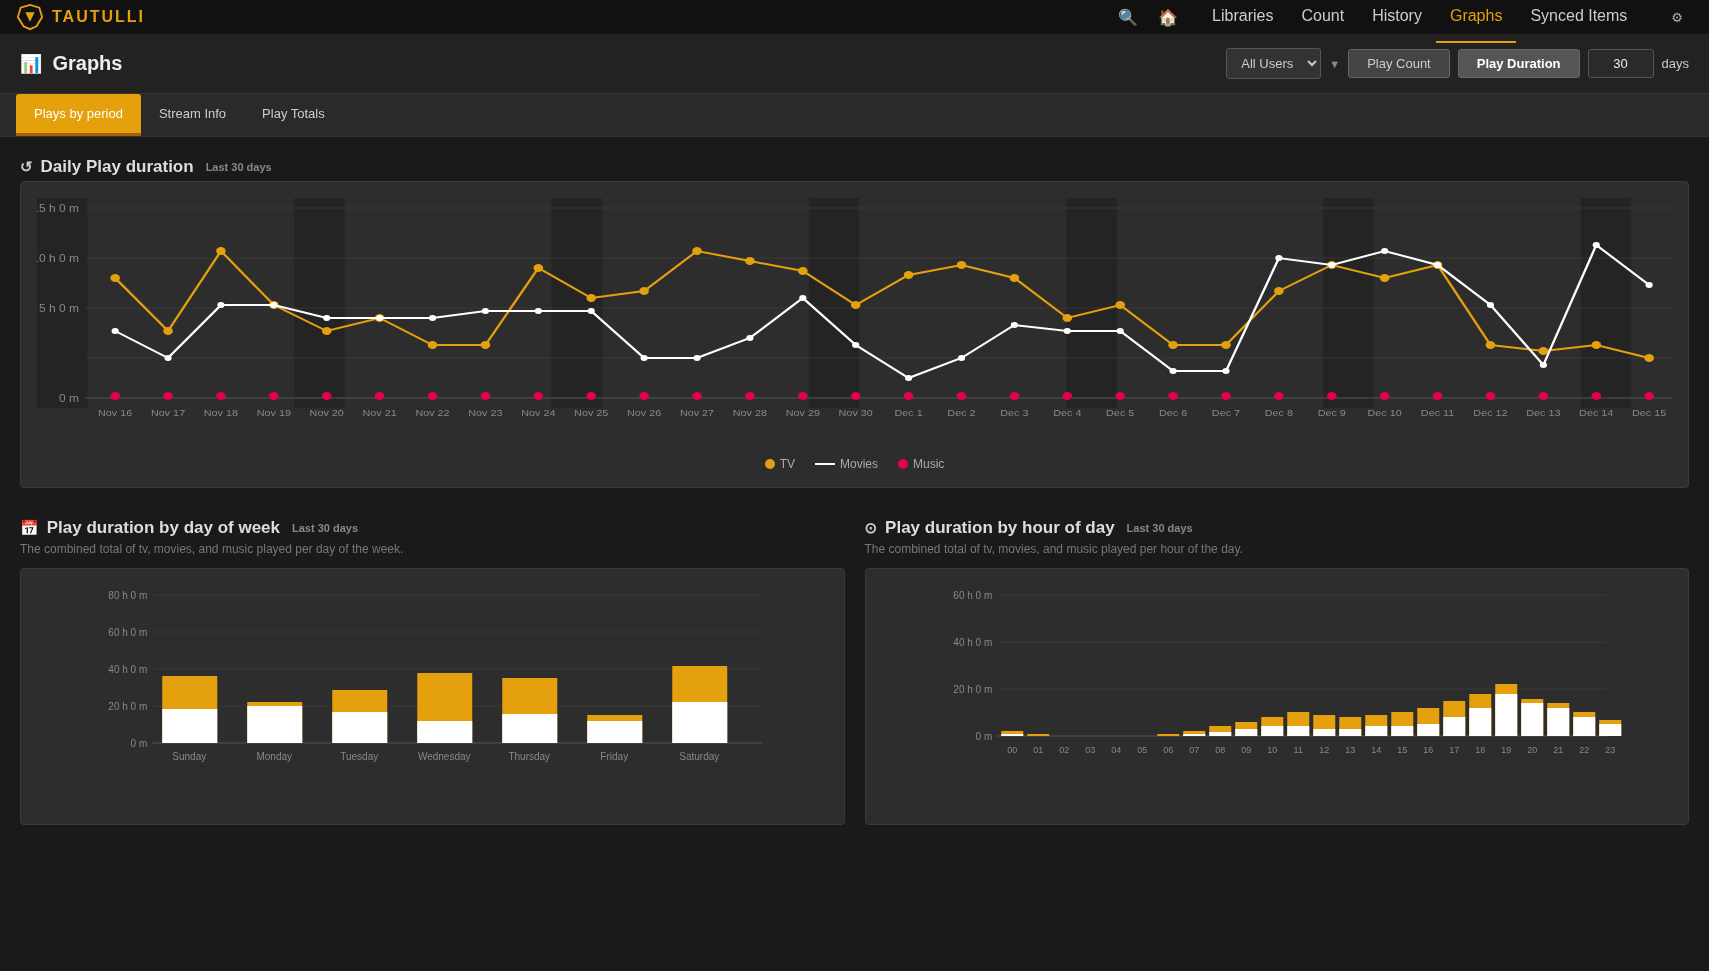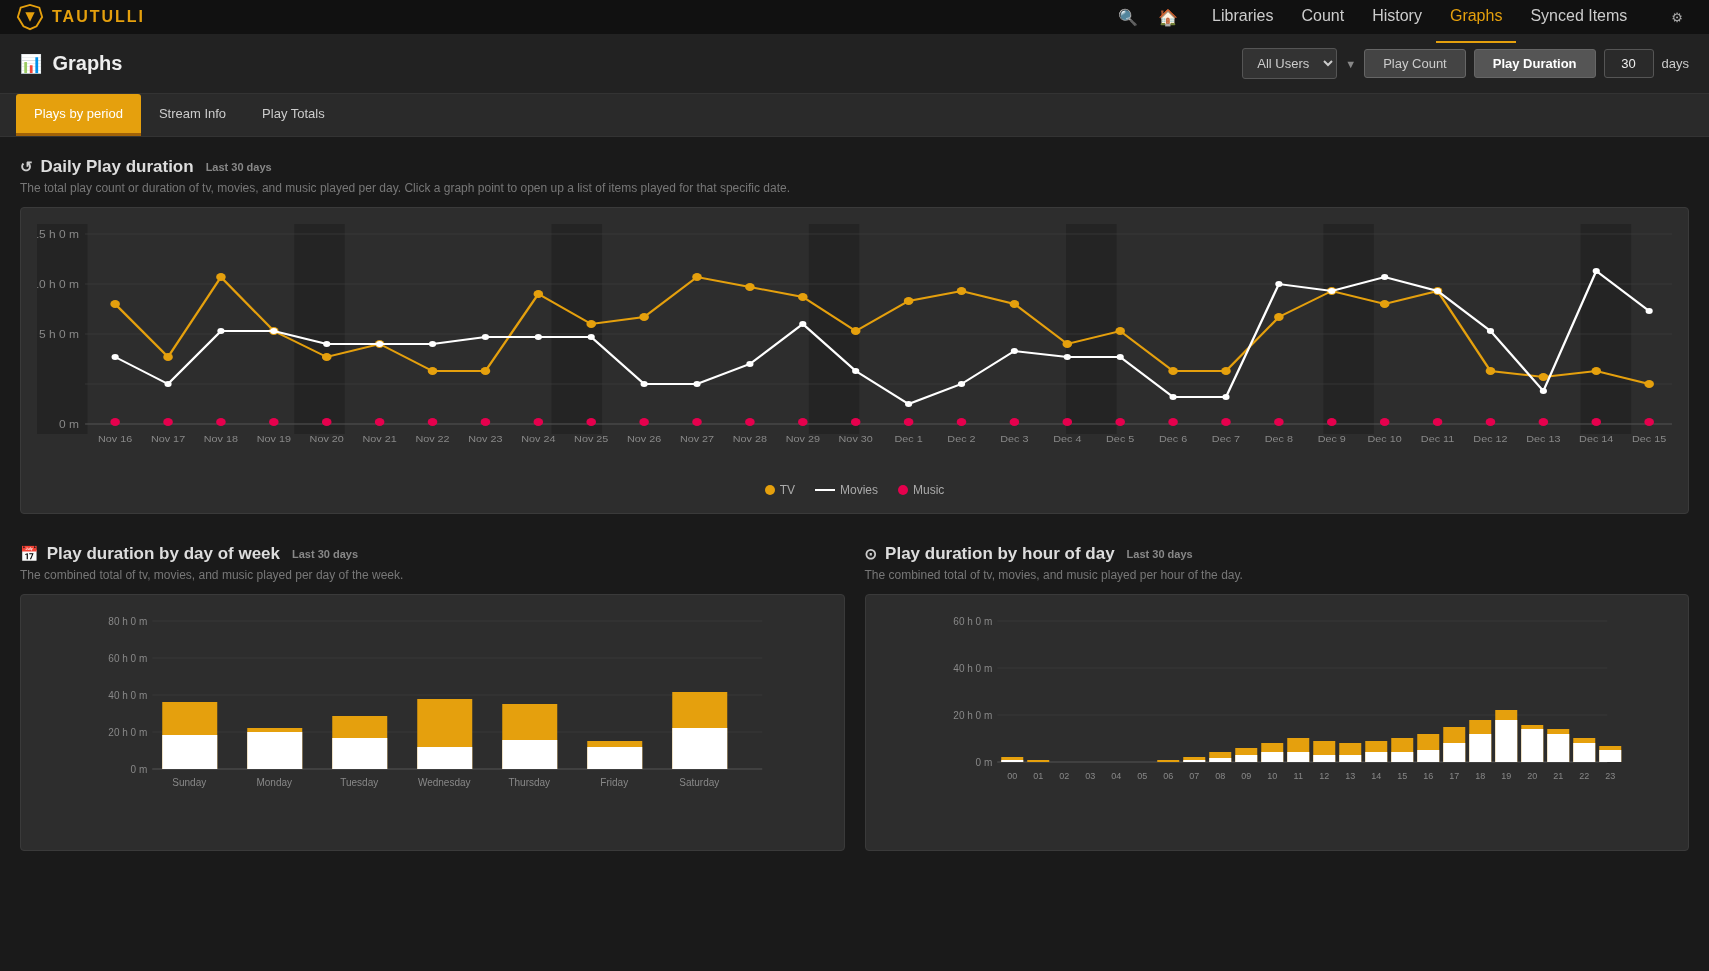--- a/index.html
+++ b/index.html
@@ -44,21 +44,21 @@
       background: #333; border: 1px solid #555; color: #ccc;
       padding: 6px 10px; border-radius: 3px; font-size: 13px; cursor: pointer;
     }
     .btn-tab {
       background: #444; border: 1px solid #666; color: #ccc;
       padding: 6px 18px; border-radius: 3px; font-size: 13px; cursor: pointer;
     }
     .btn-tab.active { background: #555; color: #fff; font-weight: bold; }
     .days-input {
       background: #2a2a2a; border: 1px solid #555; color: #eee;
-      padding: 6px 8px; border-radius: 3px; font-size: 13px; width: 50px; text-align: center;
+      padding: 6px 8px; border-radius: 3px; font-size: 13px; width: 66px; text-align: center;
     }
     .days-label { color: #ccc; font-size: 13px; }
 
     
     .tabs-bar {
       background: #2a2a2a;
       display: flex; align-items: center;
       padding: 0 16px;
       border-bottom: 1px solid #333;
     }
@@ -154,21 +154,20 @@
 </div>
 
 <div class="main">
 
   <div class="section">
     <div class="section-title">
       <span class="section-icon">↺</span>
       <span>Daily Play duration</span>
       <span class="section-subtitle">Last 30 days</span>
     </div>
-    <div class="section-desc">The total play count or duration of tv, movies, and music played per day. Click a graph point to open up a list of items played for that specific date.</div>
     <div class="chart-container">
       <svg width="100%" height="240" viewBox="0 0 1360 240" preserveAspectRatio="none">
 
         <rect x="0" y="0" width="42" height="210" class="weekend-band"></rect>
         <rect x="214" y="0" width="42" height="210" class="weekend-band"></rect>
         <rect x="428" y="0" width="42" height="210" class="weekend-band"></rect>
         <rect x="642" y="0" width="42" height="210" class="weekend-band"></rect>
         <rect x="856" y="0" width="42" height="210" class="weekend-band"></rect>
         <rect x="1070" y="0" width="42" height="210" class="weekend-band"></rect>
         <rect x="1284" y="0" width="42" height="210" class="weekend-band"></rect>

